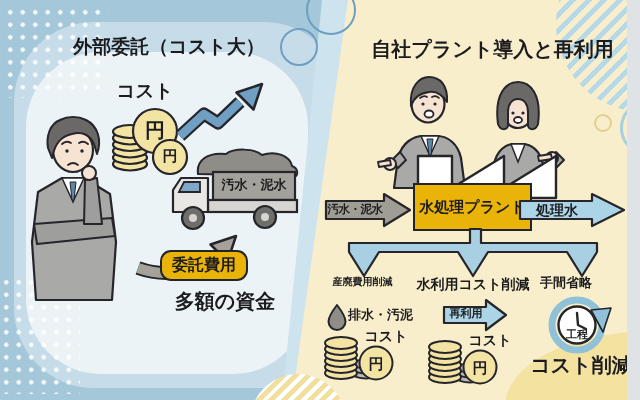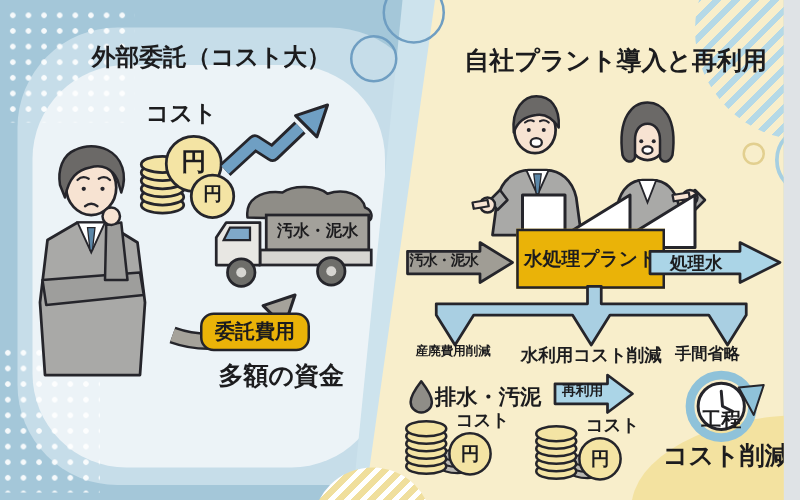--- a/index.html
+++ b/index.html
@@ -165,21 +165,21 @@
   </div>
 
   <svg class="abs" style="left:349px;top:229px;" width="256" height="50" viewBox="0 0 256 50">
     <path d="M121,0 L132,0 L132,14 L248,14 L248,23 L233,47 L218,23 L139,23 L124,47 L109,23 L30,23 L15,47 L0,23 L0,14 L121,14 Z" fill="#a9cfe2" stroke="#25252b" stroke-width="2.2" stroke-linejoin="round"></path>
   </svg>
 
   <div class="t" style="left:305px;top:276px;width:115px;font-size:10px;">産廃費用削減</div>
   <svg class="abs" style="left:326px;top:303px;" width="22" height="27" viewBox="0 0 22 27">
     <path d="M11,2 C11,2 2.5,13 2.5,18.5 a8.5,8.5 0 0 0 17,0 C19.5,13 11,2 11,2 Z" fill="#8f8d87" stroke="#25252b" stroke-width="2" stroke-linejoin="round"></path>
   </svg>
-  <div class="t" style="left:348px;top:308px;width:62px;font-size:17px;font-weight:800;text-align:left;">排水・汚泥</div>
+  <div class="t" style="left:348px;top:308px;width:62px;font-size:13px;font-weight:800;text-align:left;">排水・汚泥</div>
   <div class="abs" style="left:322px;top:330px;width:80px;height:52px;">
     <svg width="78" height="50" viewBox="0 0 78 50">
       <g fill="#bab8b2" stroke="#25252b" stroke-width="1.8">
         <ellipse cx="44" cy="44" rx="13" ry="4.5"></ellipse>
         <ellipse cx="44" cy="39" rx="13" ry="4.5"></ellipse>
         <ellipse cx="44" cy="34" rx="13" ry="4.5"></ellipse>
       </g>
       <g fill="#f4e4a4" stroke="#25252b" stroke-width="2">
         <ellipse cx="19" cy="43" rx="16" ry="6"></ellipse>
         <ellipse cx="19" cy="37" rx="16" ry="6"></ellipse>
@@ -223,17 +223,17 @@
   </div>
 
   <div class="t" style="left:508px;top:276px;width:116px;font-size:13px;">手間省略</div>
   <div class="abs" style="left:541px;top:294px;width:74px;height:66px;">
     <svg width="74" height="66" viewBox="0 0 74 66">
       <circle cx="36" cy="31" r="25" fill="none" stroke="#8fc2d9" stroke-width="7"></circle>
       <polygon points="50,16 70,14 62,38" fill="#8fc2d9" stroke="#25252b" stroke-width="1.6" stroke-linejoin="round"></polygon>
       <circle cx="36" cy="31" r="18.5" fill="#ffffff" stroke="#25252b" stroke-width="2.4"></circle>
       <path d="M36,19 L37,31 L45,35" fill="none" stroke="#25252b" stroke-width="2.4" stroke-linecap="round" stroke-linejoin="round"></path>
     </svg>
-    <div class="t" style="left:19px;top:34px;width:34px;font-size:16px;font-weight:800;">工程</div>
+    <div class="t" style="left:19px;top:34px;width:34px;font-size:11px;font-weight:800;">工程</div>
   </div>
   <div class="t" style="left:520px;top:354px;width:122px;font-size:20px;">コスト削減</div>
 
 </div>
 
 </body></html>

